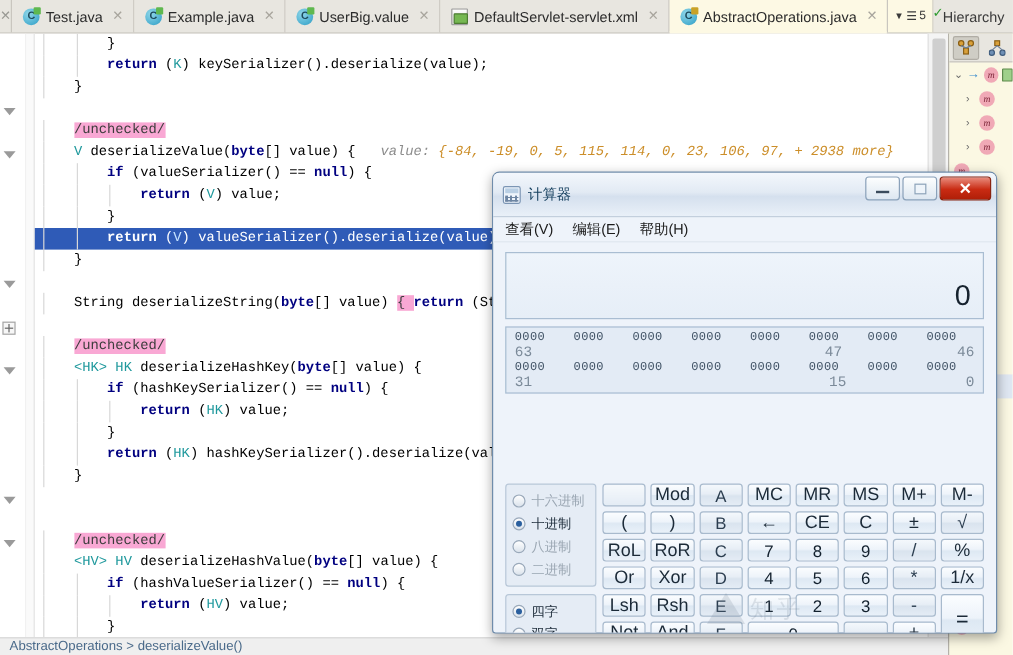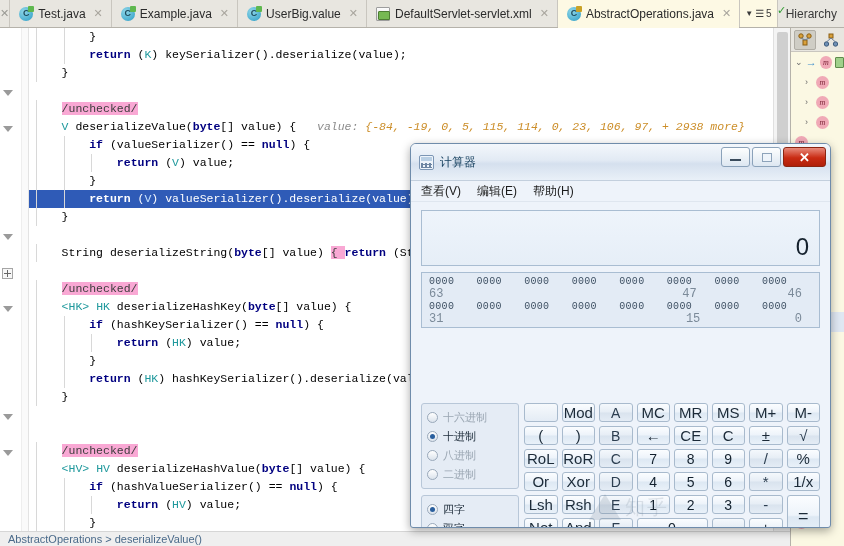--- a/index.html
+++ b/index.html
@@ -225,34 +225,34 @@
     background:linear-gradient(#eef4fb,#e6eef7);
     border:1px solid #a9bdd2;
     display:flex; align-items:flex-end; justify-content:flex-end;
     padding:0 10px 4px 0;
     font-family:"Liberation Sans",sans-serif;
     font-size:24px; color:#16222e;
   }
   #bin-display{
     margin:6px 10px 0 10px; height:56px;
     background:#e3ebf5; border:1px solid #a9bdd2;
-    padding:3px 17px 0 7px;
+    padding:3px 7px 0 7px;
     font-family:"Liberation Mono","DejaVu Sans Mono",monospace;
     font-size:10px; color:#3e5063;
   }
   .bin-row{ display:flex; justify-content:space-between; height:12px; line-height:12px; letter-spacing:.3px;}
   .bin-row .grp{ width:40px; }
   .bit-lbl{ display:flex; justify-content:space-between; height:13px; line-height:13px; color:#7b8a99; font-size:12px;}
   .bit-lbl span:nth-child(2){ margin-left:auto; }
 
   #calc-body{
     position:absolute; left:10px; top:259px; right:10px; bottom:8px;
     display:flex; gap:5px;
   }
-  #radio-col{ width:98px; display:flex; flex-direction:column; gap:6px; }
+  #radio-col{ width:76px; display:flex; flex-direction:column; gap:6px; }
   .radio-group{
     background:#e5ecf5; border:1px solid #b8c7d8; border-radius:3px;
     padding:4px 5px;
   }
   .radio-item{
     display:flex; align-items:center; gap:5px; height:19px;
     font-size:11px; color:#1b2a38;
   }
   .rdot{
     width:11px;height:11px;border-radius:50%;

